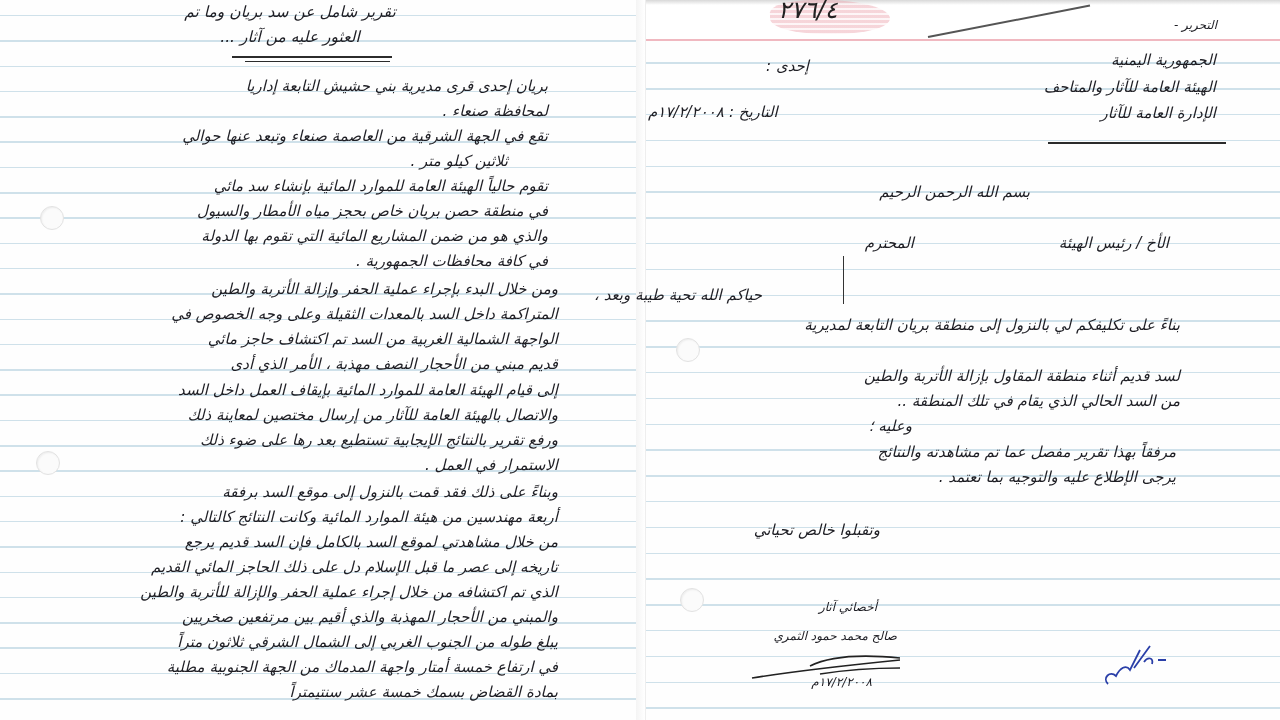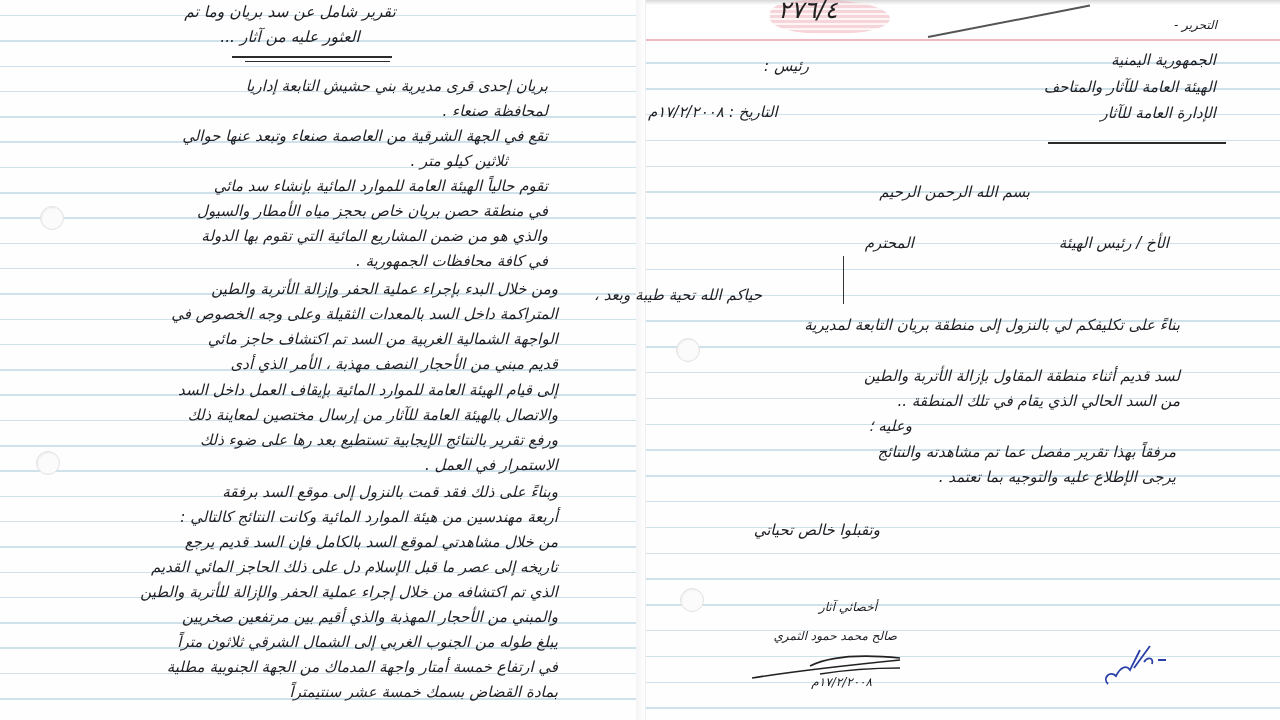--- a/index.html
+++ b/index.html
@@ -219,21 +219,21 @@
   <div class="stamp-number">٢٧٦/٤</div>
   <div class="pen-stroke" style="left:928px; top:36px; width:165px; transform: rotate(-11deg);"></div>
 
   <div class="hw small-hw" style="right:55px; top:15px;">التحرير -</div>
 
   <div class="hw" style="right:56px; top:50px;">الجمهورية اليمنية</div>
   <div class="hw" style="right:56px; top:77px;">الهيئة العامة للآثار والمتاحف</div>
   <div class="hw" style="right:56px; top:103px;">الإدارة العامة للآثار</div>
   <div class="underline-rule" style="left:1048px; top:142px; width:178px;"></div>
 
-  <div class="hw" style="right:463px; top:56px;">رئيس :</div>
+  <div class="hw" style="right:463px; top:56px;">إحدى :</div>
   <div style="position:absolute; left:648px; top:102px; direction:rtl; white-space:nowrap;">
     <span class="hw" style="position:static;">التاريخ :</span>
     <span class="hw" style="position:static;">١٧/٢/٢٠٠٨م</span>
   </div>
 
   <div class="hw centered" style="left:880px; top:182px; width:150px;">بسم الله الرحمن الرحيم</div>
 
   <div class="hw" style="right:103px; top:233px;">الأخ / رئيس الهيئة</div>
   <div class="hw" style="right:358px; top:233px;">المحترم</div>
   <div style="position:absolute; left:843px; top:256px; width:1px; height:48px; background:#333;"></div>

